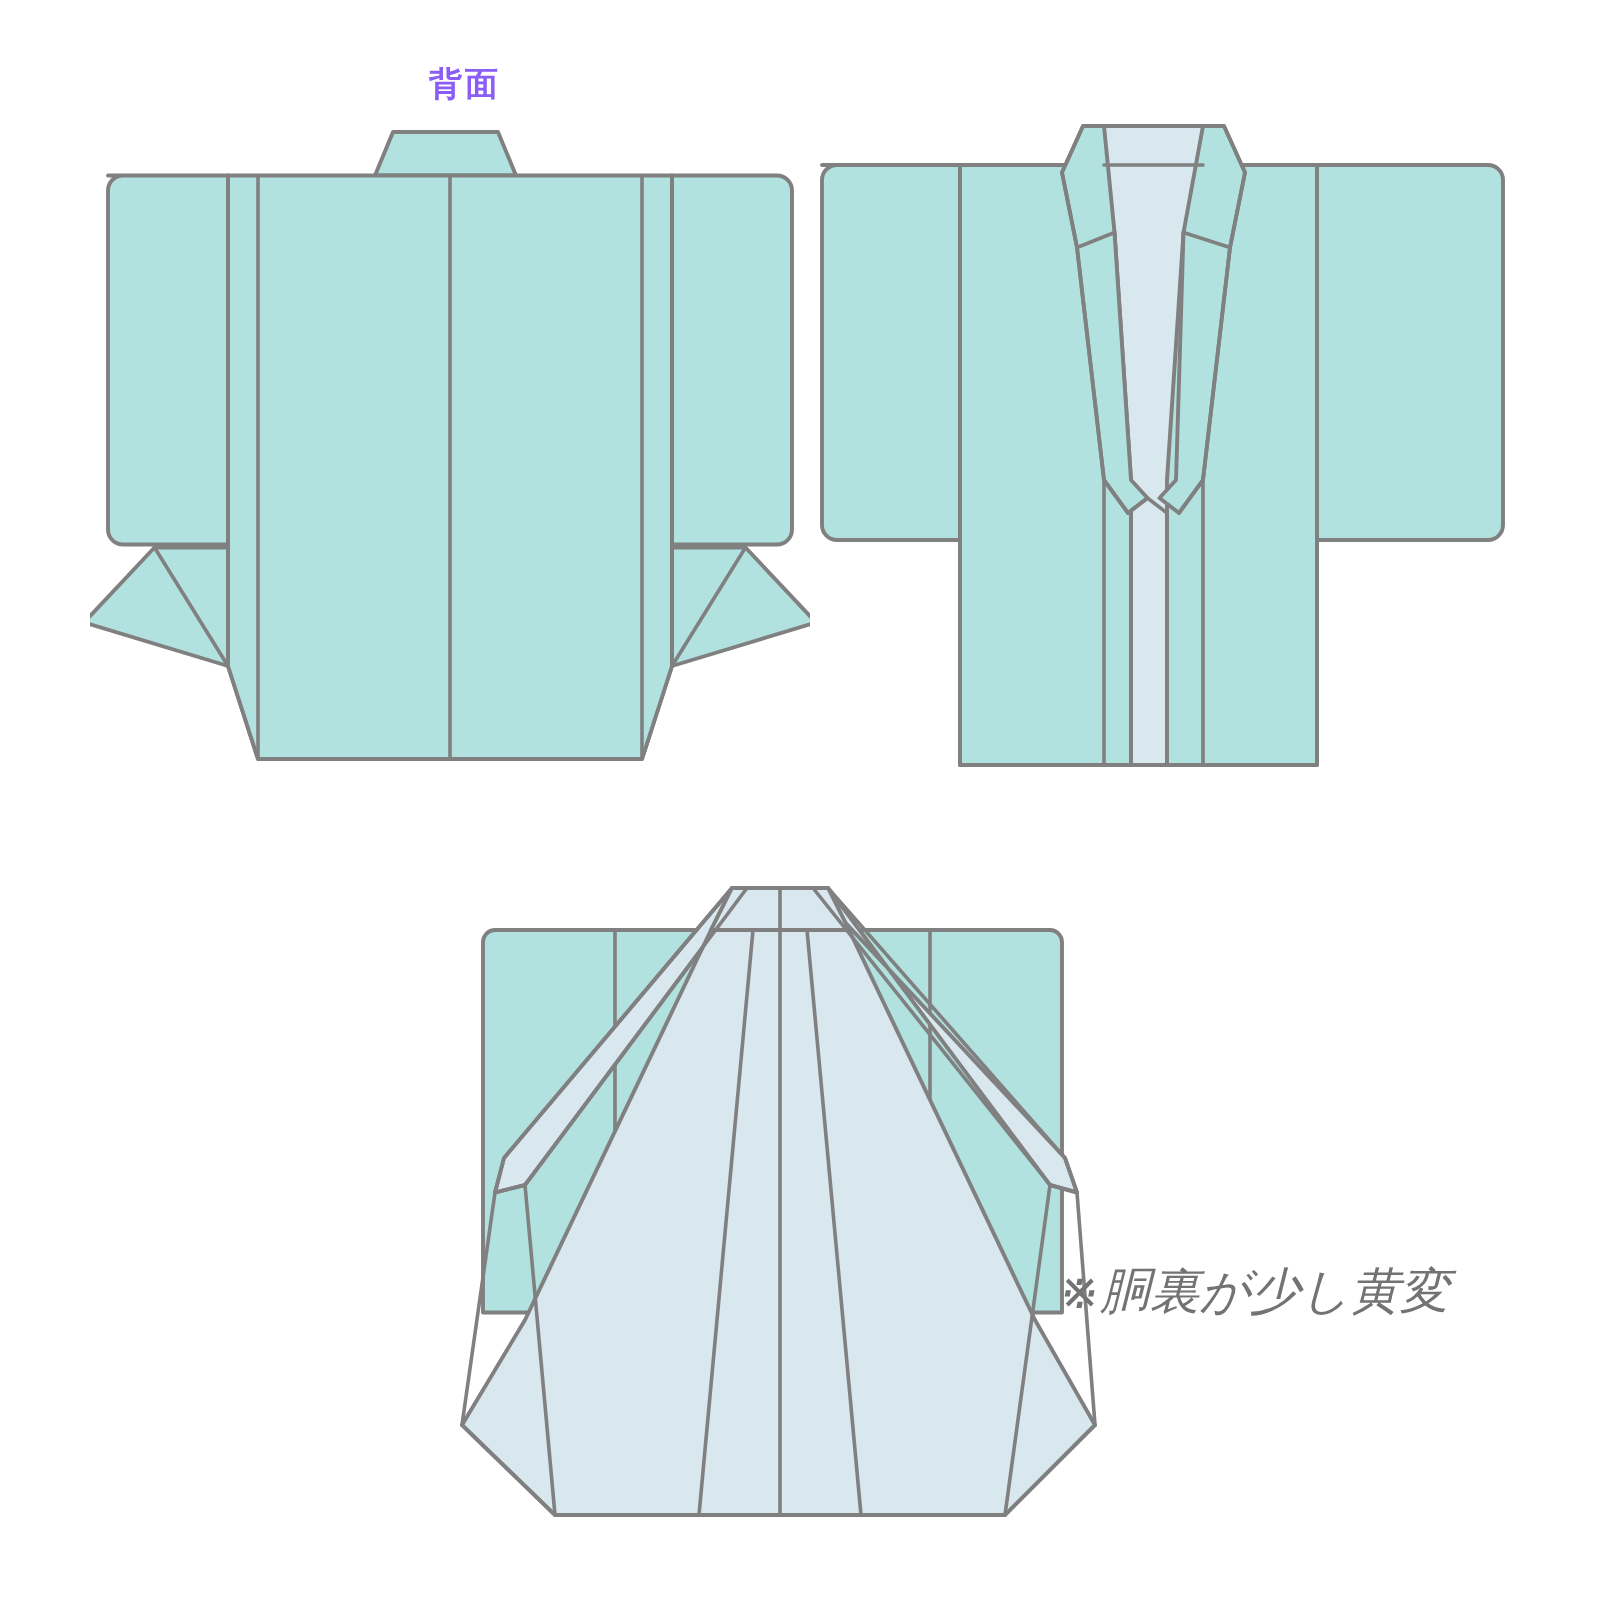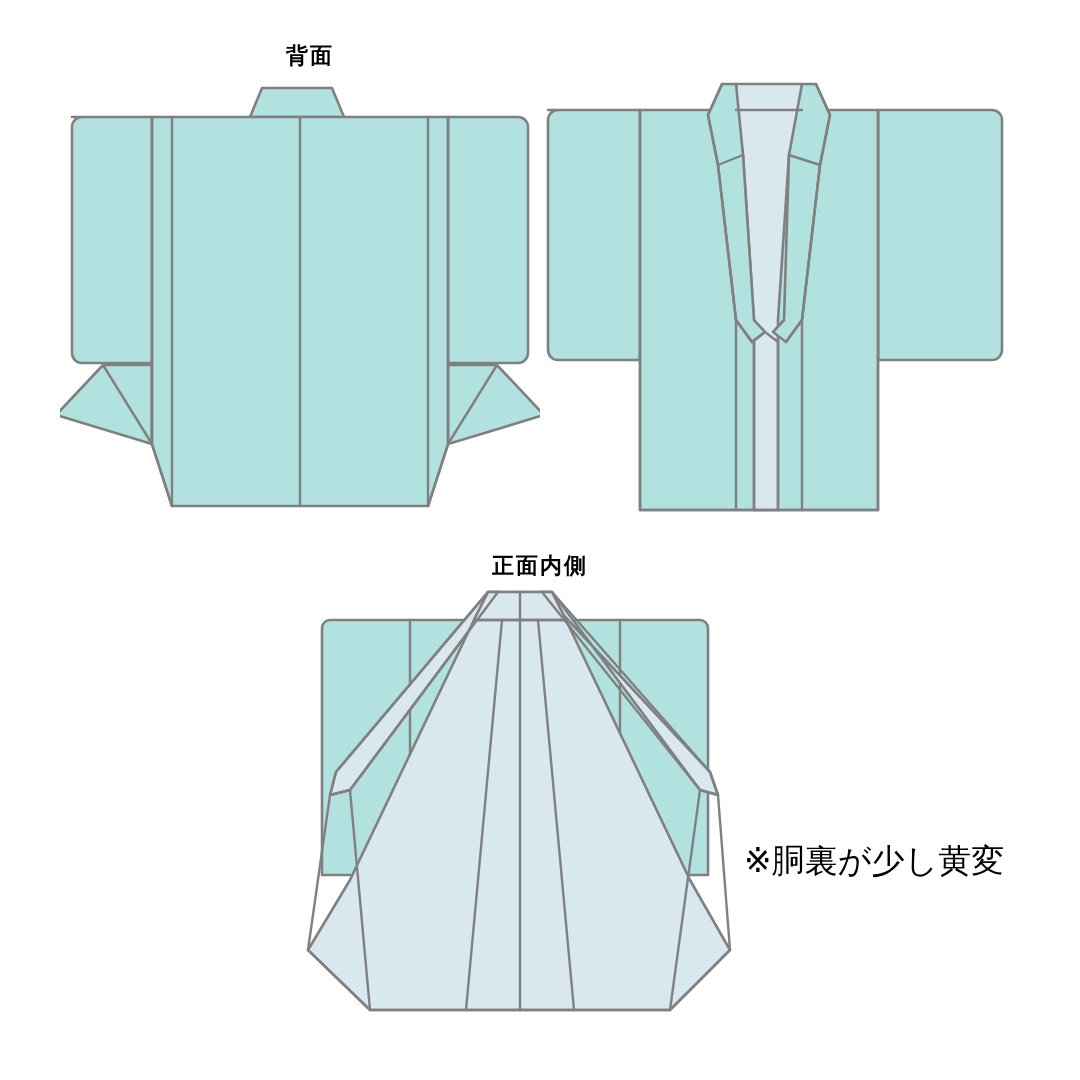--- a/index.html
+++ b/index.html
@@ -10,41 +10,42 @@
     font-family: "Liberation Sans", "DejaVu Sans", sans-serif;
     overflow: hidden;
   }
   .page {
     position: relative;
     width: 1080px; height: 1080px;
     background: #ffffff;
   }
   .view-label {
     position: absolute;
-    color: #000000;
+    color: #8b5cf6;
     font-size: 22px;
     font-weight: 700;
     letter-spacing: 2px;
     text-align: center;
     white-space: nowrap;
     line-height: 1;
   }
   #label-back  { left: 0;   top: 45px; width: 620px; }
   #label-front { left: 460px; top: 45px; width: 620px; }
   #label-inner { left: 230px; top: 555px; width: 620px; }
 
   .note {
     position: absolute;
-    left: 744px;
+    left: 706px;
     top: 843px;
     font-size: 33px;
-    color: #000000;
+    color: #737373;
     white-space: nowrap;
     line-height: 1.1;
     font-family: "DejaVu Sans", "Liberation Sans", sans-serif;
+    font-style: italic;
   }
 
   svg.diagram { position: absolute; display: block; }
   #svg-back  { left: 60px;  top: 70px; }
   #svg-front { left: 540px; top: 70px; }
   #svg-inner { left: 270px; top: 580px; }
   .fabE  { fill: #b2e2e0; stroke: #808080; stroke-width: 2.6; stroke-linejoin: round; }
   .linE  { fill: #d9e7ee; stroke: #808080; stroke-width: 2.6; stroke-linejoin: round; }
   .seam  { stroke: #808080; stroke-width: 2.4; fill: none; stroke-linecap: round; }
 </style>
@@ -121,21 +122,20 @@
     <line class="seam" x1="238" y1="272" x2="238" y2="440"></line>
 
     <line class="seam" x1="100" y1="40" x2="100" y2="440"></line>
     <line class="seam" x1="338" y1="40" x2="338" y2="440"></line>
     <line class="seam" x1="196" y1="250" x2="196" y2="440"></line>
     <line class="seam" x1="262" y1="250" x2="262" y2="440"></line>
 
     <line class="seam" x1="100" y1="440" x2="338" y2="440"></line>
   </svg>
 
-  <div class="view-label" id="label-inner">正面内側</div>
 
   <svg class="diagram" id="svg-inner" width="490" height="460" viewBox="0 0 490 460">
 
     <path class="fabE" d="M 60,40 L 430,40 a8,8 0 0 1 8,8 L 438,295
                           L 52,295 L 52,48 a8,8 0 0 1 8,-8 Z"></path>
     <line class="seam" x1="140" y1="40" x2="140" y2="295"></line>
     <line class="seam" x1="350" y1="40" x2="350" y2="295"></line>
 
     <path class="linE" d="M 218,12 L 228,12 L 80,210 L 60,215 L 66,192 Z"></path>
 

